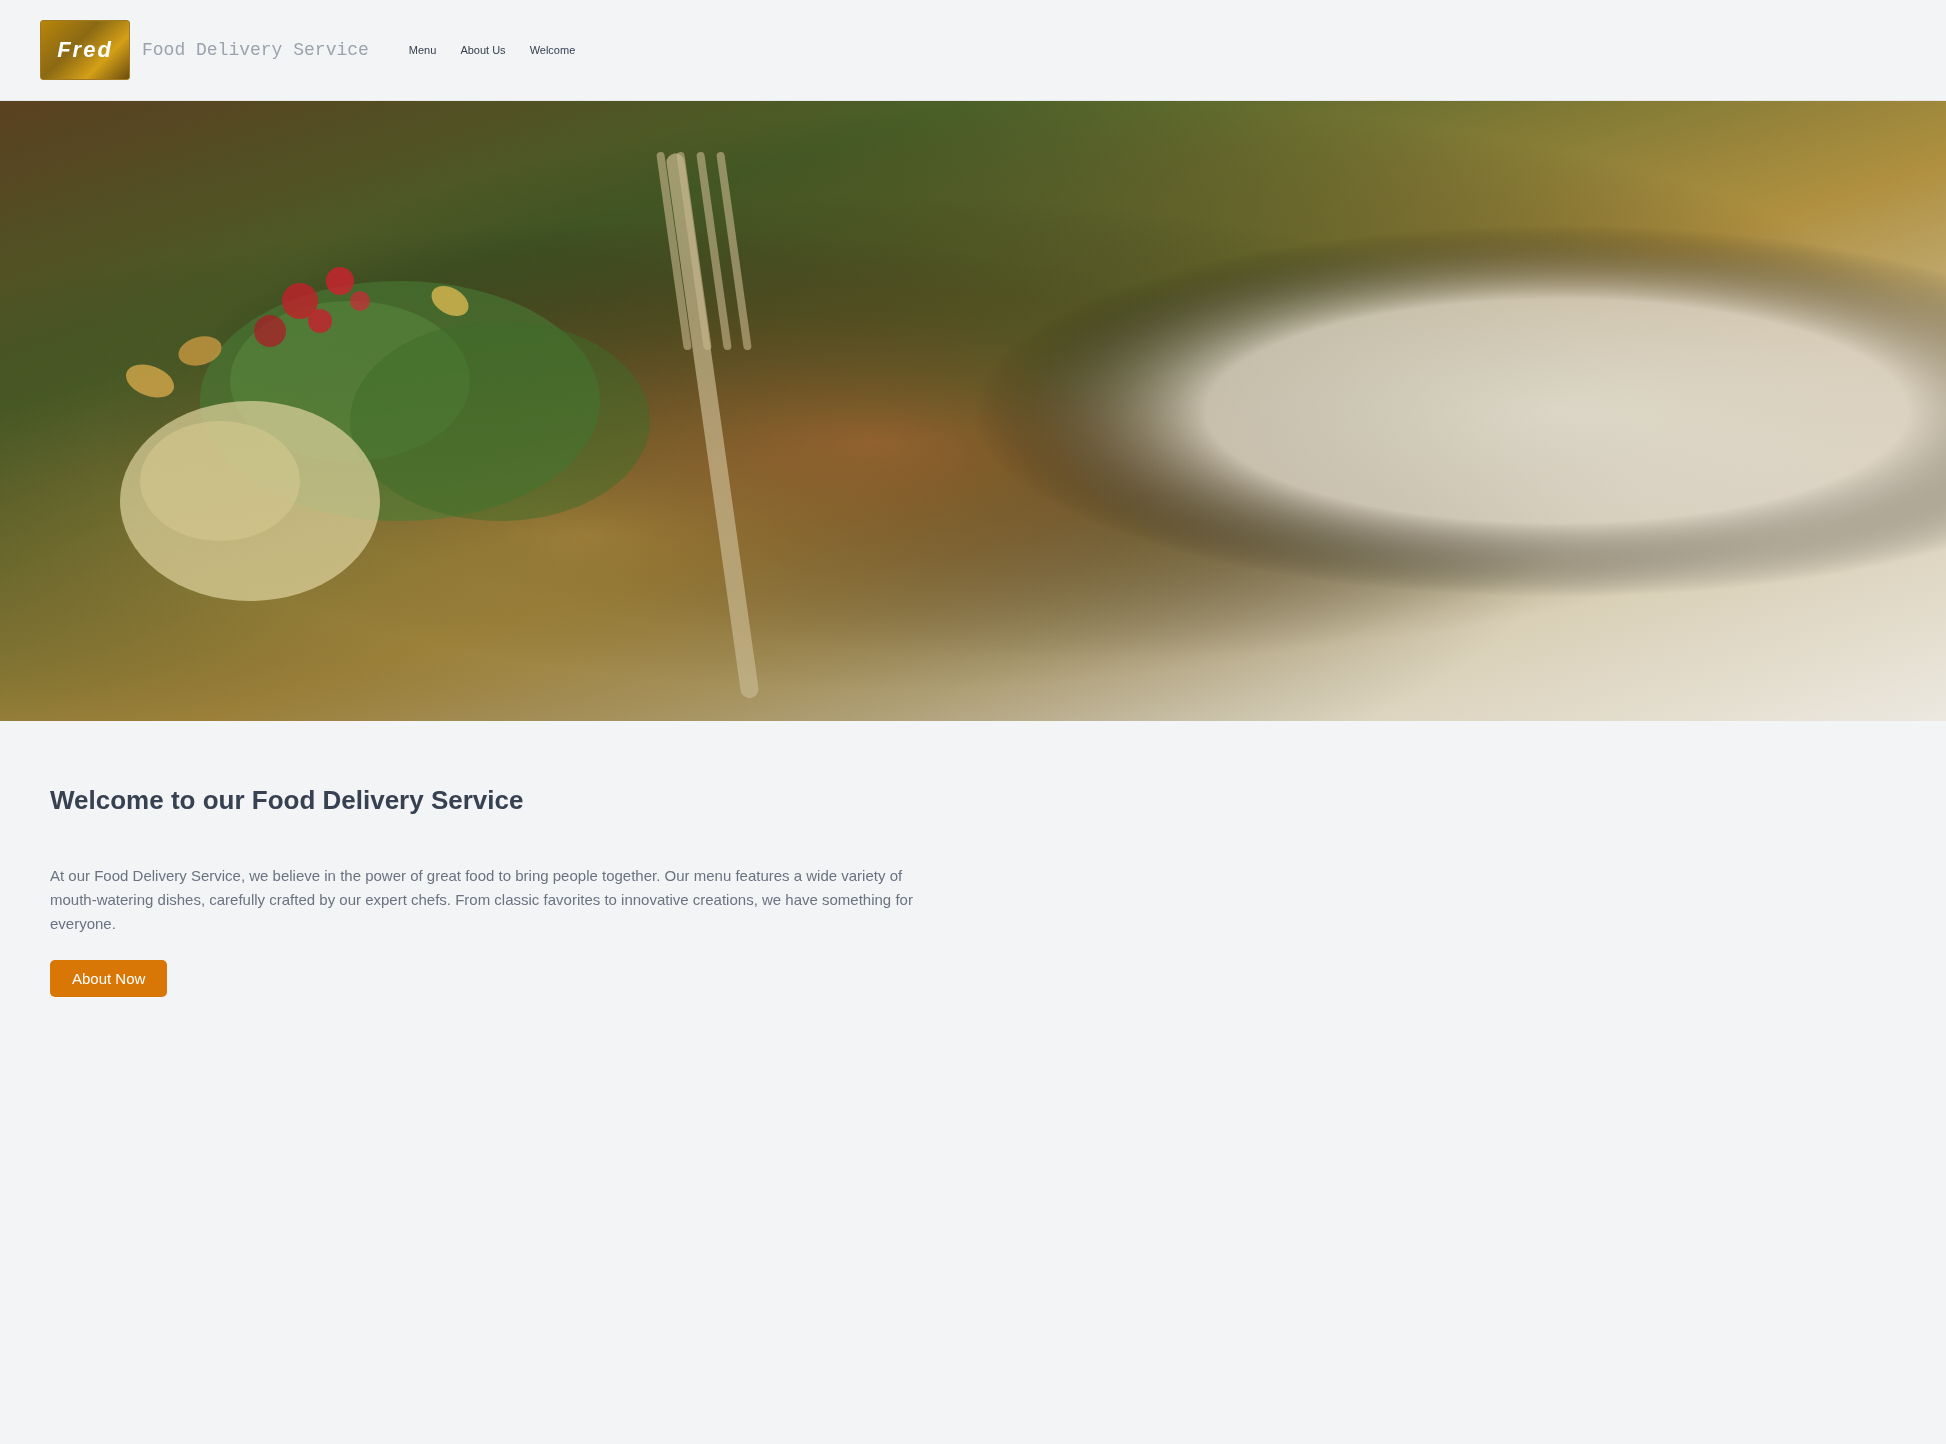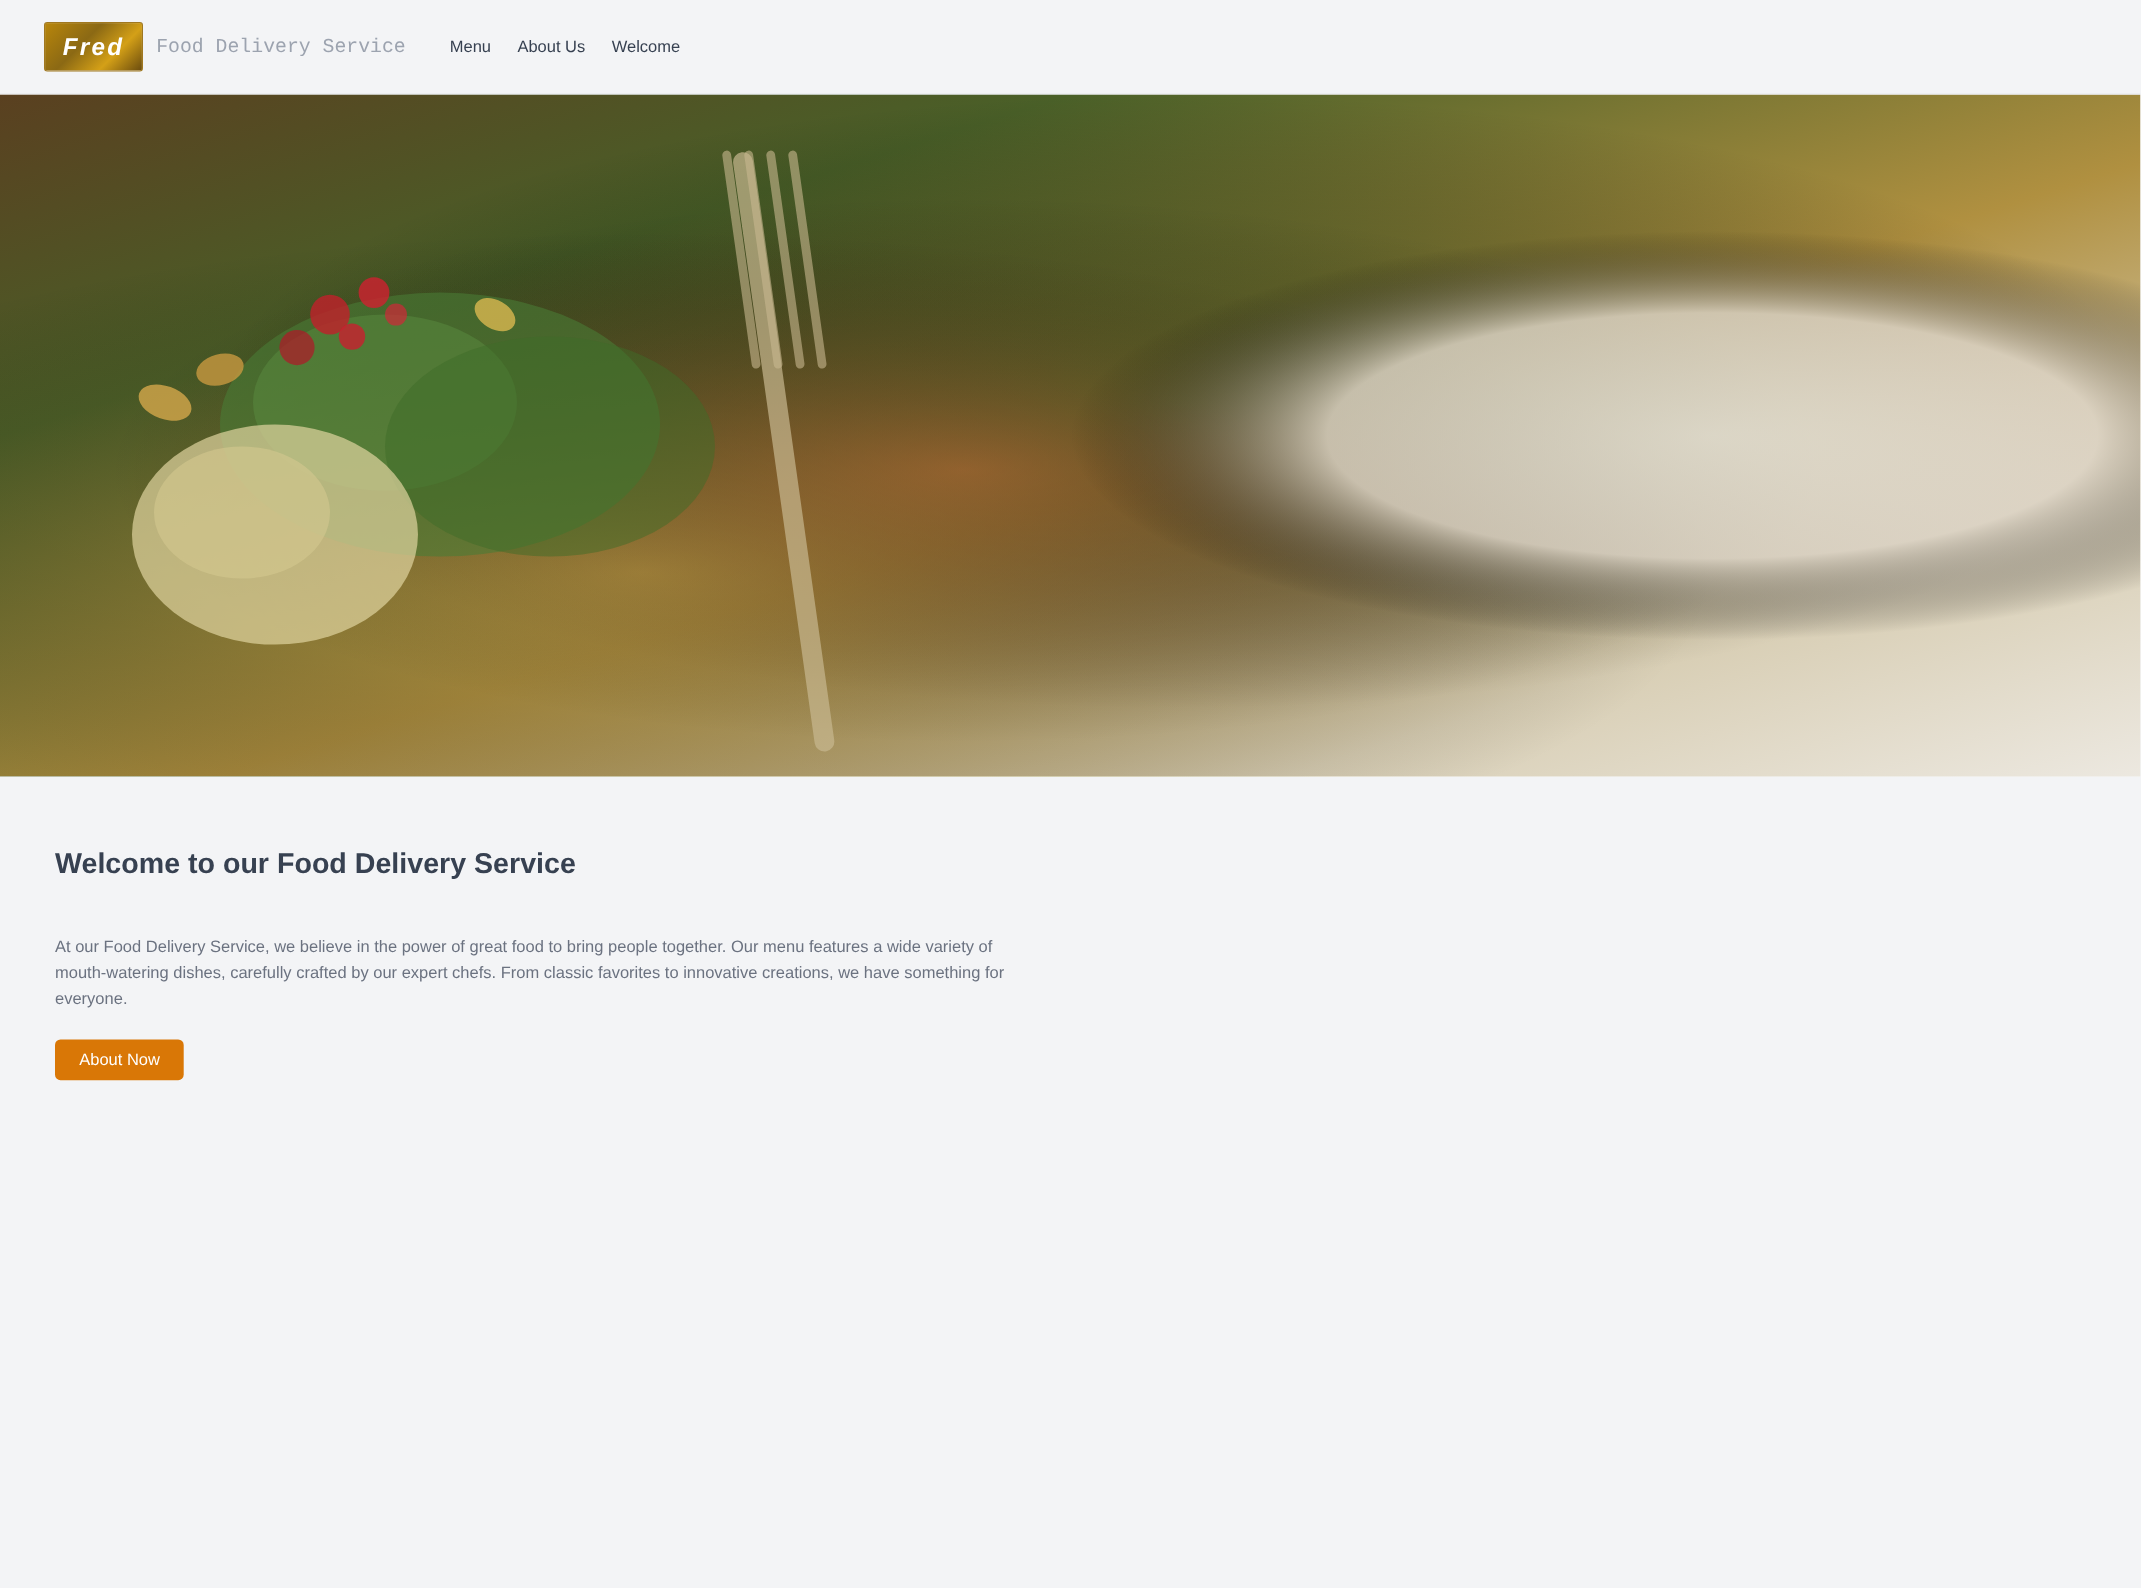--- a/index.html
+++ b/index.html
@@ -25,21 +25,21 @@
     }
 
     .logo-wrapper {
       display: flex;
       align-items: center;
       gap: 12px;
     }
 
     .logo-img {
       width: 90px;
-      height: 45px;
+      height: 60px;
       background: linear-gradient(135deg, #b8860b 0%, #8b6914 40%, #d4a017 70%, #6b4c0e 100%);
       display: flex;
       align-items: center;
       justify-content: center;
       border-radius: 3px;
       font-size: 22px;
       font-weight: bold;
       color: #fff;
       letter-spacing: 2px;
       font-style: italic;
@@ -55,21 +55,21 @@
 
     nav {
       margin-left: 20px;
       display: flex;
       gap: 24px;
     }
 
     nav a {
       text-decoration: none;
       color: #374151;
-      font-size: 15px;
+      font-size: 11px;
     }
 
     
     .hero {
       width: 100%;
       height: 620px;
       overflow: hidden;
       background: #888;
       position: relative;
     }

